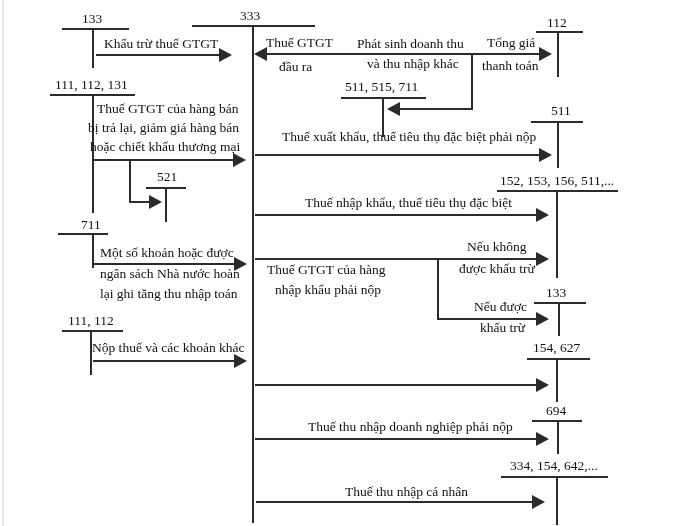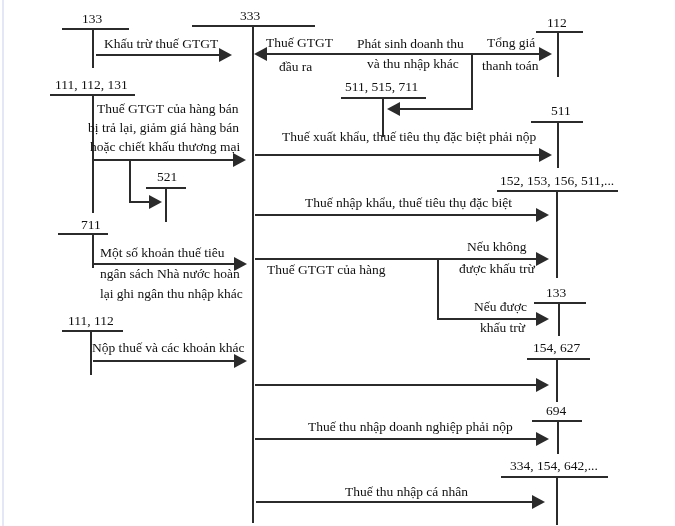--- a/index.html
+++ b/index.html
@@ -45,25 +45,25 @@
   <div class="hline" style="left:129px;top:201px;width:20px"></div>
   <div class="arr-r" style="left:149px;top:195px"></div>
 
   <span class="num" style="left:157px;top:169px">521</span>
   <div class="hline" style="left:146px;top:187px;width:40px"></div>
   <div class="vline" style="left:165px;top:187px;height:35px"></div>
 
   <span class="num" style="left:81px;top:217px">711</span>
   <div class="hline" style="left:58px;top:233px;width:50px"></div>
   <div class="vline" style="left:92px;top:233px;height:35px"></div>
-  <span class="lbl" style="left:100px;top:245px">Một số khoản thuế tiêu</span>
+  <span class="lbl" style="left:100px;top:245px">Một số khoản hoặc được</span>
   <div class="hline" style="left:94px;top:263px;width:140px"></div>
   <div class="arr-r" style="left:234px;top:257px"></div>
   <span class="lbl" style="left:100px;top:266px">ngân sách Nhà nước hoàn</span>
-  <span class="lbl" style="left:100px;top:286px">lại ghi ngân thu nhập khác</span>
+  <span class="lbl" style="left:100px;top:286px">lại ghi tăng thu nhập toán</span>
 
   <span class="num" style="left:68px;top:313px">111, 112</span>
   <div class="hline" style="left:62px;top:330px;width:61px"></div>
   <div class="vline" style="left:90px;top:330px;height:45px"></div>
   <span class="lbl" style="left:92px;top:340px">Nộp thuế và các khoản khác</span>
   <div class="hline" style="left:93px;top:360px;width:141px"></div>
   <div class="arr-r" style="left:234px;top:354px"></div>
 
   <span class="lbl" style="left:266px;top:35px">Thuế GTGT</span>
   <span class="lbl" style="left:279px;top:59px">đầu ra</span>
@@ -99,20 +99,21 @@
   <div class="vline" style="left:556px;top:190px;height:88px"></div>
   <span class="lbl" style="left:305px;top:195px">Thuế nhập khẩu, thuế tiêu thụ đặc biệt</span>
   <div class="hline" style="left:255px;top:214px;width:281px"></div>
   <div class="arr-r" style="left:536px;top:208px"></div>
 
   <span class="lbl" style="left:467px;top:239px">Nếu không</span>
   <div class="hline" style="left:255px;top:258px;width:281px"></div>
   <div class="arr-r" style="left:536px;top:252px"></div>
   <span class="lbl" style="left:459px;top:261px">được khấu trừ</span>
   <span class="lbl" style="left:267px;top:262px">Thuế GTGT của hàng</span>
+  <span class="lbl" style="left:275px;top:282px">nhập khẩu phải nộp</span>
   <div class="vline" style="left:437px;top:258px;height:62px"></div>
   <div class="hline" style="left:437px;top:318px;width:99px"></div>
   <div class="arr-r" style="left:536px;top:312px"></div>
   <span class="lbl" style="left:474px;top:299px">Nếu được</span>
   <span class="lbl" style="left:480px;top:320px">khấu trừ</span>
 
   <span class="num" style="left:546px;top:285px">133</span>
   <div class="hline" style="left:534px;top:302px;width:52px"></div>
   <div class="vline" style="left:558px;top:302px;height:34px"></div>
 

